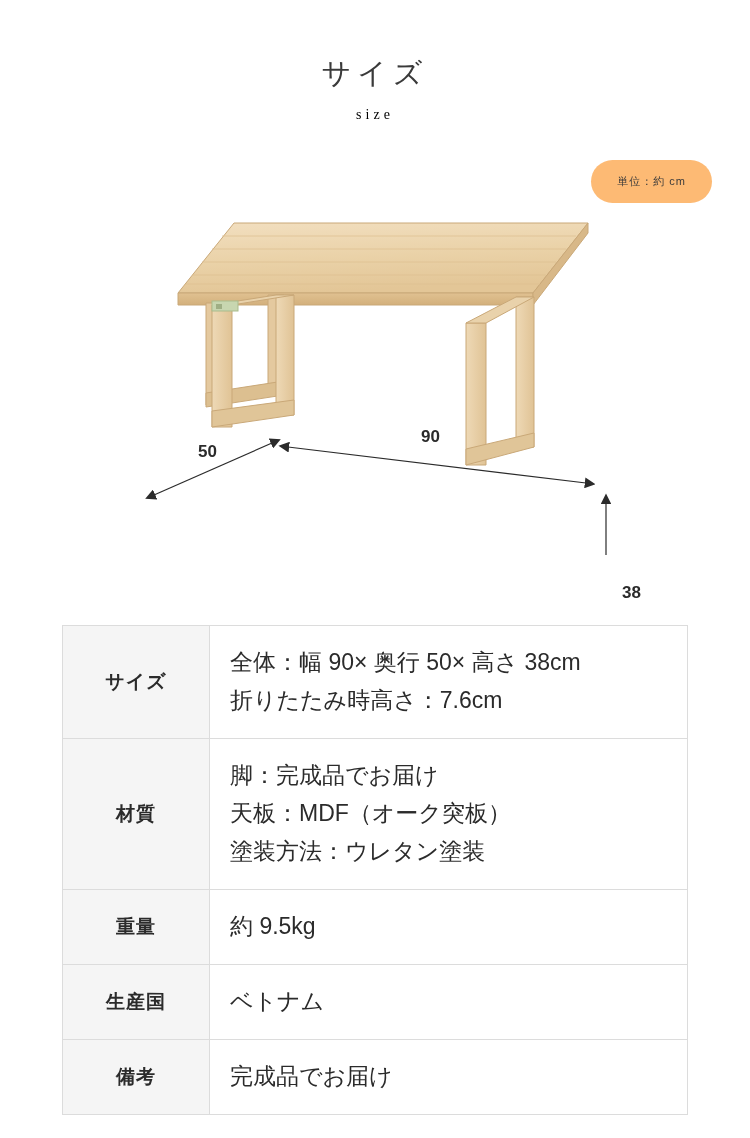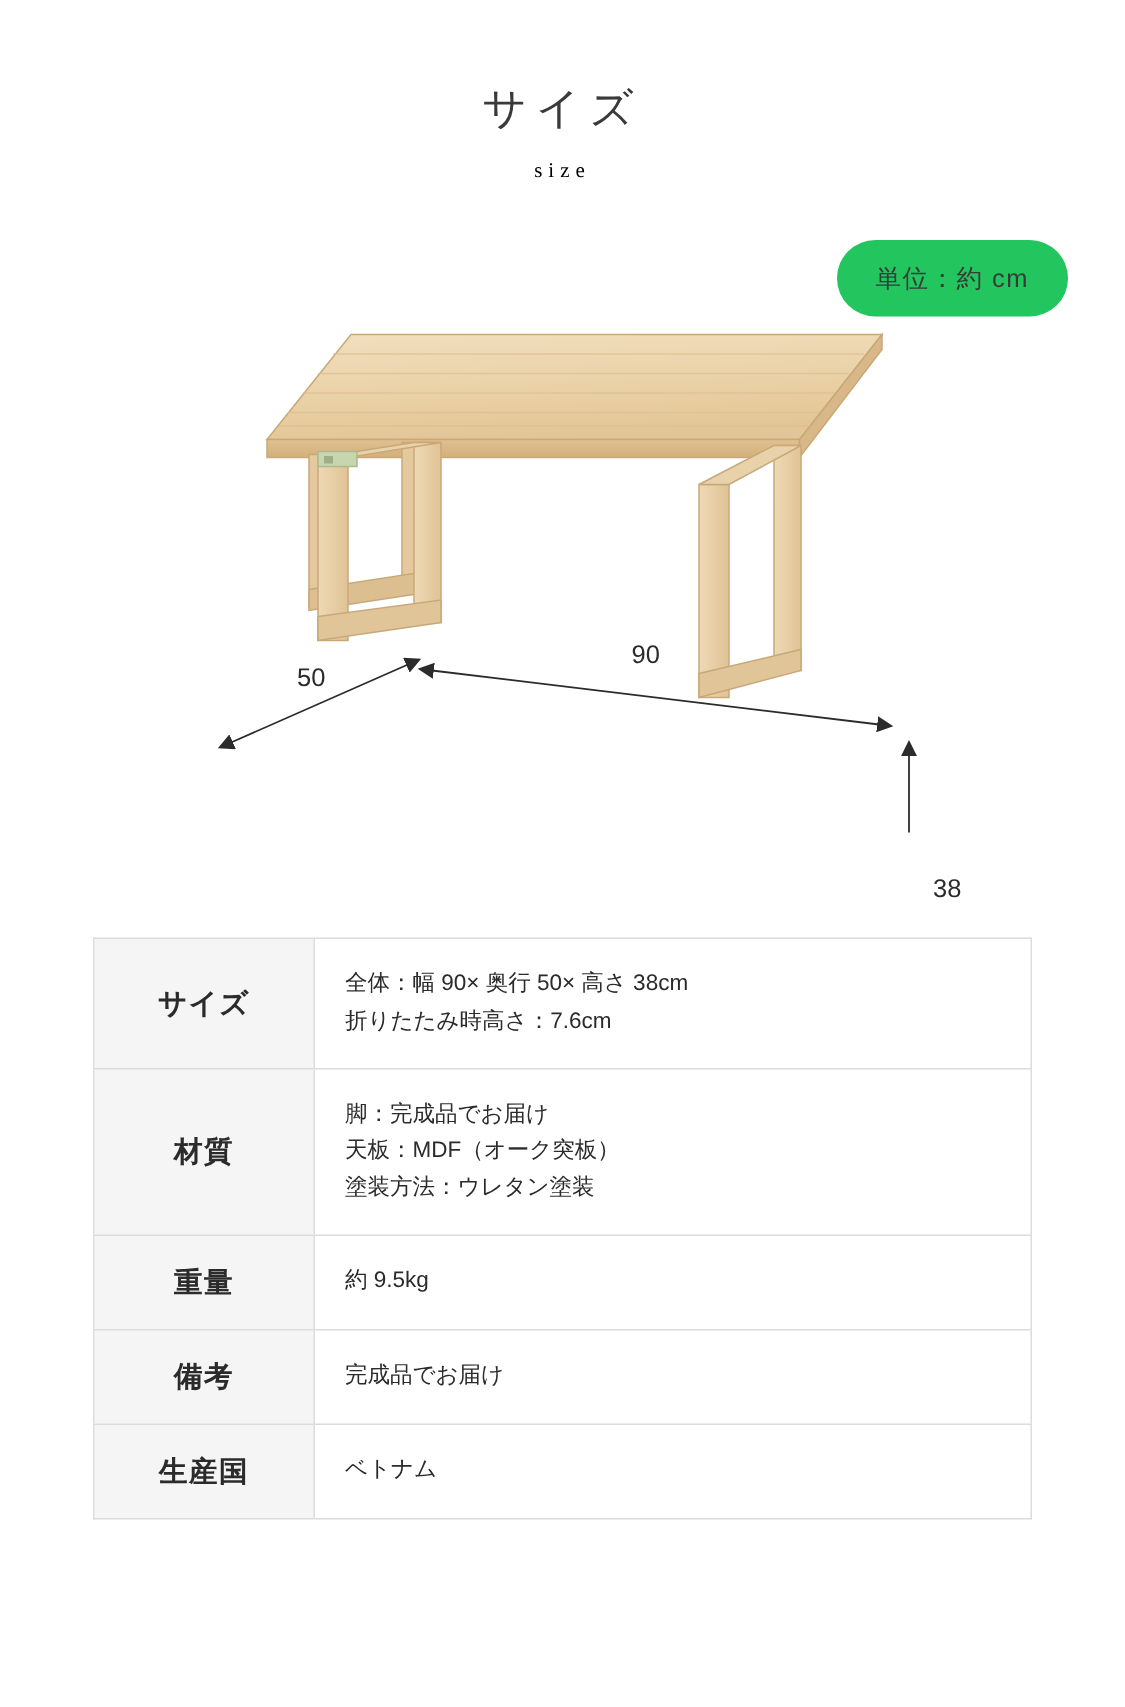--- a/index.html
+++ b/index.html
@@ -34,34 +34,35 @@
     font-size: 14px;
     letter-spacing: 4px;
     color: #000000;
   }
 
   
   .unit-pill {
     position: absolute;
     top: 160px;
     right: 38px;
-    background: #22c55e;
+    background: #fdba74;
     border-radius: 26px;
     padding: 14px 26px;
-    font-size: 17px;
+    font-size: 11px;
     color: #3a3a3a;
     letter-spacing: 1px;
   }
 
   
   .diagram {
     position: relative;
     width: 612px;
     height: 380px;
     margin-top: 52px;
+    font-weight: bold;
   }
   .diagram svg {
     position: absolute;
     top: 0;
     left: 0;
   }
   .dim-label {
     position: absolute;
     font-size: 17px;
     color: #2b2b2b;
@@ -90,21 +91,21 @@
     font-size: 19px;
     font-weight: 700;
     color: #2b2b2b;
     text-align: center;
     vertical-align: middle;
     letter-spacing: 1px;
     padding: 18px 0;
   }
   .spec-table td {
     padding: 18px 0 18px 20px;
-    font-size: 15px;
+    font-size: 23px;
     color: #2b2b2b;
     line-height: 1.65;
     vertical-align: middle;
   }
   .cell-line { display: block; }
 </style>
 </head>
 <body>
 
 <div class="header">
@@ -212,25 +213,25 @@
         <span class="cell-line">塗装方法：ウレタン塗装</span>
       </td>
     </tr>
     <tr>
       <th>重量</th>
       <td>
         <span class="cell-line">約 9.5kg</span>
       </td>
     </tr>
     <tr>
+      <th>生産国</th>
+      <td>
+        <span class="cell-line">ベトナム</span>
+      </td>
+    </tr>
+    <tr>
       <th>備考</th>
       <td>
         <span class="cell-line">完成品でお届け</span>
-      </td>
-    </tr>
-    <tr>
-      <th>生産国</th>
-      <td>
-        <span class="cell-line">ベトナム</span>
       </td>
     </tr>
   </tbody>
 </table>
 
 </body></html>

